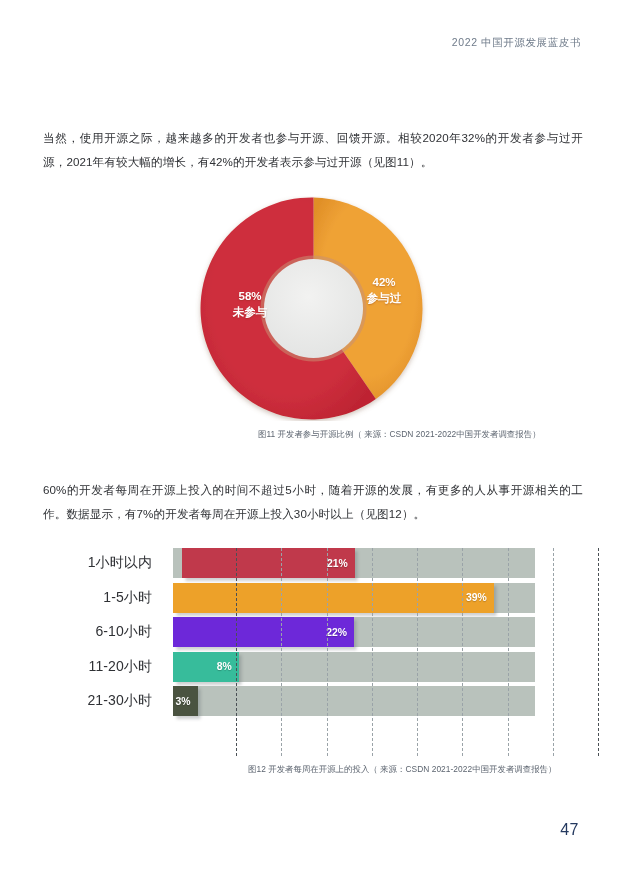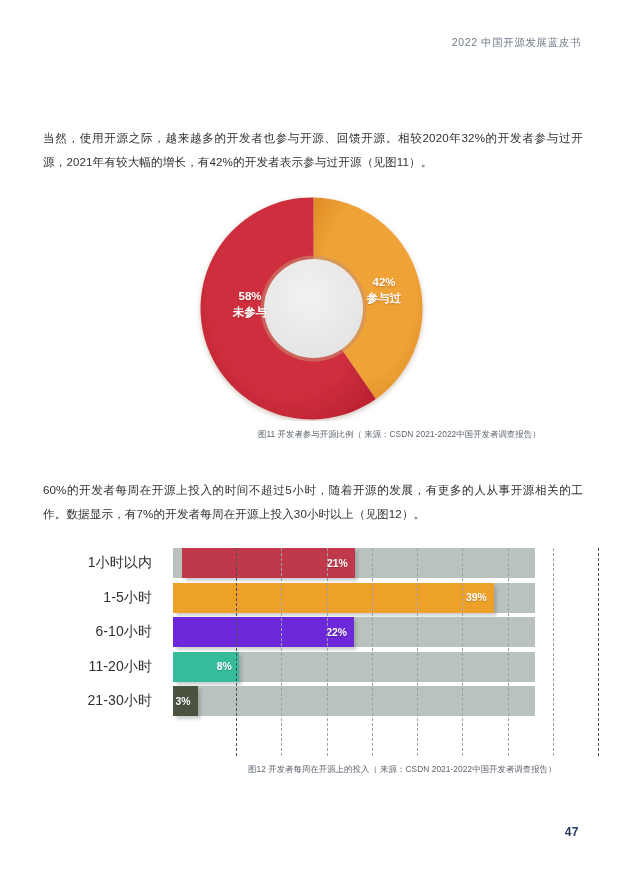--- a/index.html
+++ b/index.html
@@ -94,21 +94,21 @@
   }
   .bc-grid i {
     position:absolute; top:0; bottom:0; width:0;
     border-left:1px dashed #9aa3a8;
   }
   .bc-grid i.edge { border-left:1.6px dashed #4a5055; }
 
   
   .folio {
     position:absolute; right:44px; bottom:30px;
-    font-size:12px; font-weight:bold;
+    font-size:16px; font-weight:normal;
     color:#24395f; letter-spacing:.5px;
   }
 </style>
 </head>
 <body>
 
 <div class="page">
 
   <div class="header">2022 中国开源发展蓝皮书</div>
 

